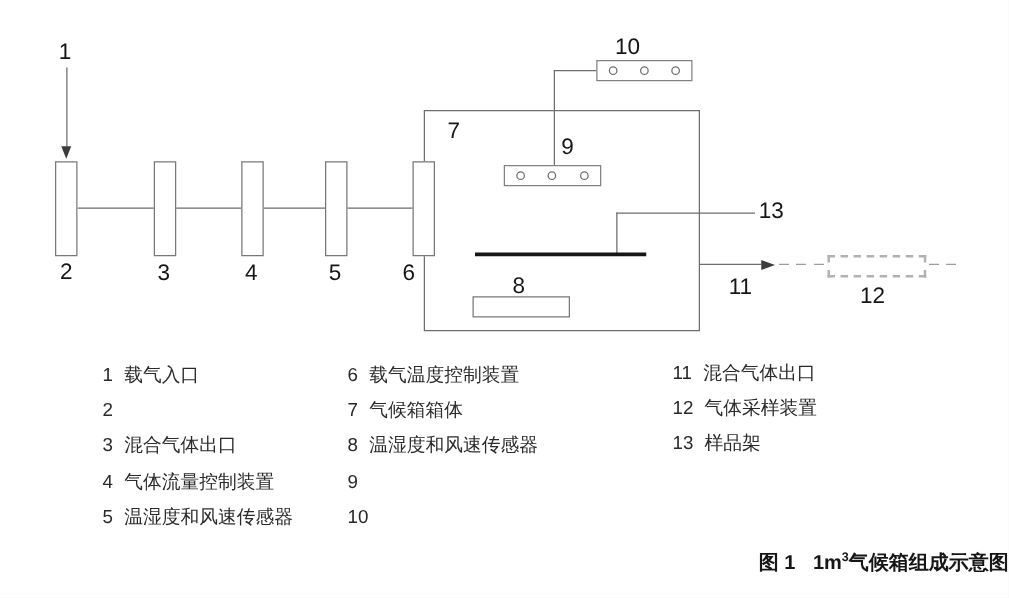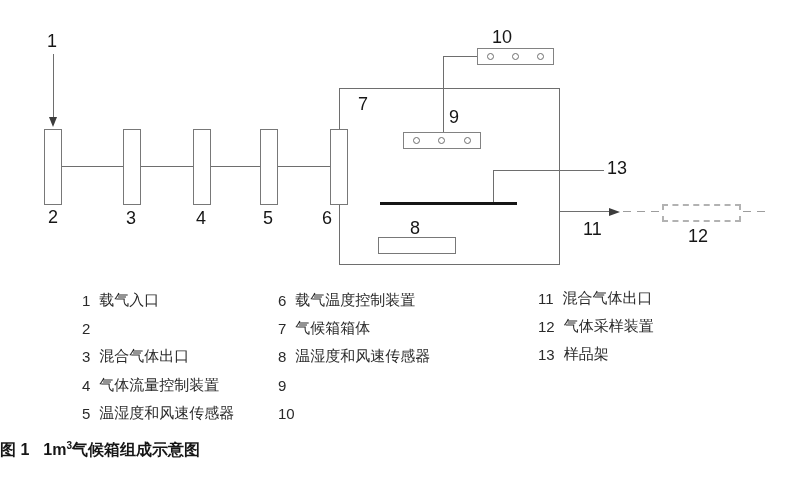--- a/index.html
+++ b/index.html
@@ -36,21 +36,21 @@
   .thickline { position:absolute; height:3px; background:#161616; }
   .dashline {
     position:absolute; height:1px;
     background:repeating-linear-gradient(90deg,#9d9d9d 0 8px,transparent 8px 14px);
   }
   .dashbox { position:absolute; border:2px dashed #b2b2b2; background:transparent; }
   .legend-col { position:absolute; }
   .legend-row { display:flex; align-items:center; height:28.4px; font-size:15px; color:#2a2a2a; }
   .legend-num { display:inline-block; margin-right:9px; letter-spacing:0; }
   .caption {
-    position:absolute; left:0; right:0; top:440px; text-align:left;
+    position:absolute; left:0; right:0; top:440px; text-align:right;
     font-size:16px; font-weight:bold; color:#161616;
   }
   .caption .sp { display:inline-block; width:14px; }
   .caption sup { font-size:10px; }
 </style>
 </head>
 <body>
 
 <div id="stage">
 

